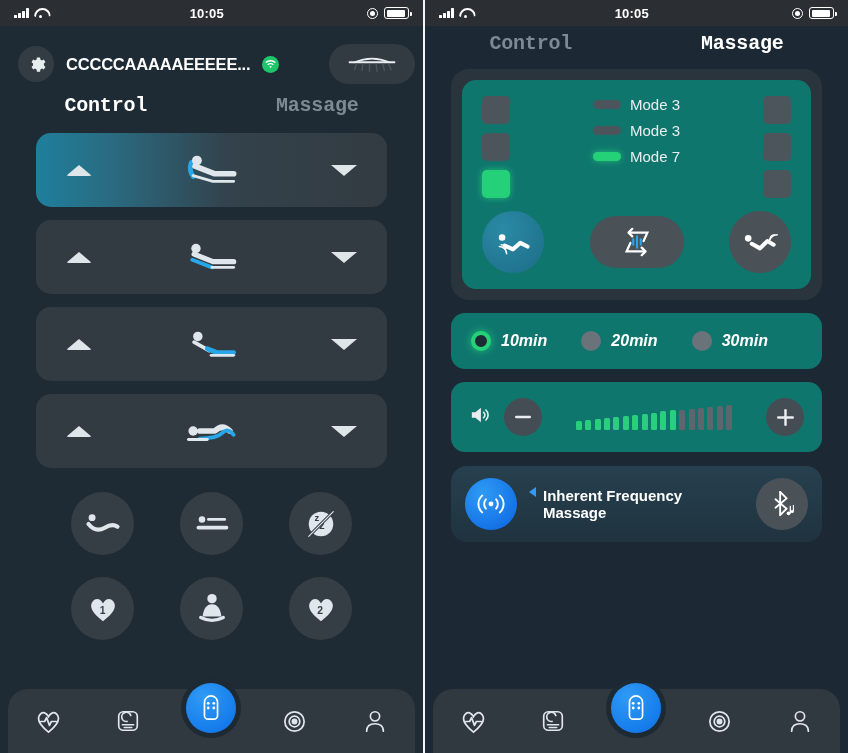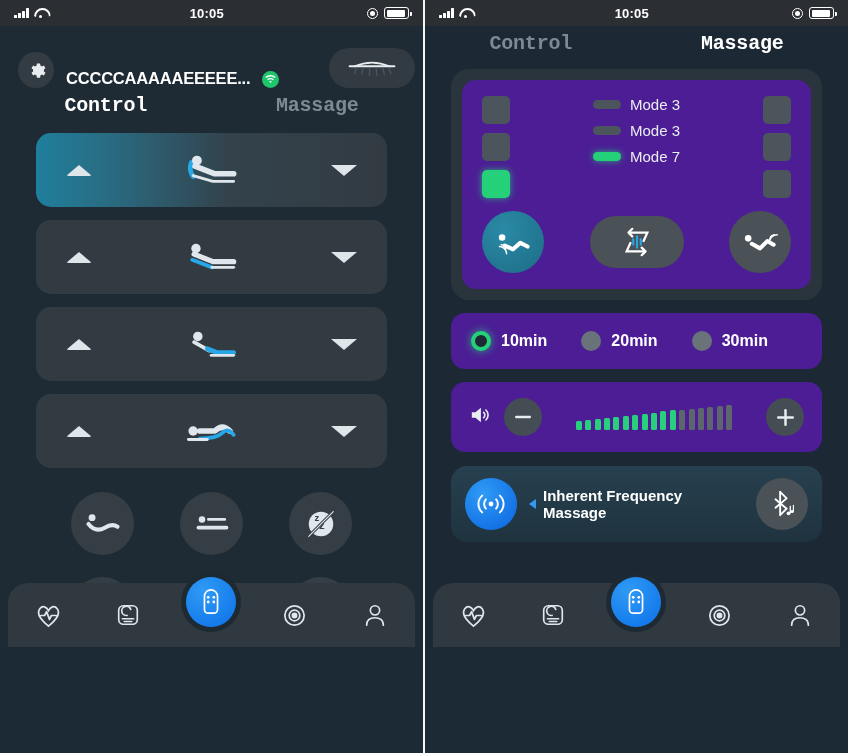--- a/index.html
+++ b/index.html
@@ -3,21 +3,21 @@
 <meta charset="utf-8">
 <style>
   * { margin:0; padding:0; box-sizing:border-box; }
   html,body {
     width:848px; height:753px; overflow:hidden;
     background:#1b2a35;
     font-family:"Liberation Sans", sans-serif;
     -webkit-font-smoothing:antialiased;
   }
   .screens { display:flex; width:848px; height:753px; }
-  .panel { width:423px; height:647px; position:relative; background:#1d2a33; overflow:hidden; }
+  .panel { width:423px; height:753px; position:relative; background:#1d2a33; overflow:hidden; }
   .panel.left  { background:#1e2b34; }
   .panel.right { background:#1c2934; }
   .divider { width:2px; height:753px; background:#f2f4f5; flex:0 0 2px; }
 
   
   .statusbar {
     height:26px; display:flex; align-items:center;
     padding:0 14px; background:#2b2f33; color:#fff;
   }
   .sb-left { display:flex; align-items:center; gap:5px; }
@@ -34,21 +34,21 @@
     clip-path:polygon(0 0,100% 0,100% 45%,50% 72%,0 45%);
   }
   .wifi:after{ content:""; position:absolute; left:5px; top:7px; width:3px; height:3px; background:#fff; border-radius:50%; }
   .lockicon{ width:11px;height:11px;border:1.4px solid #fff;border-radius:50%;position:relative; }
   .lockicon:after{ content:"";position:absolute;left:2px;top:2px;width:5px;height:5px;background:#fff;border-radius:50%; }
   .battery{ width:25px;height:12px;border:1.4px solid #fff;border-radius:3px;position:relative;padding:1.5px; }
   .battery:after{ content:"";position:absolute;right:-3.5px;top:3.5px;width:2px;height:4px;background:#fff;border-radius:0 1px 1px 0; }
   .battery i{ display:block;height:100%;width:92%;background:#fff;border-radius:1px; }
 
   
-  .header { display:flex; align-items:flex-end; padding:14px 8px 0 18px; gap:12px; height:62px; }
+  .header { display:flex; align-items:center; padding:14px 8px 0 18px; gap:12px; height:62px; }
   .gear {
     width:36px;height:36px;border-radius:50%;background:#343c43;
     display:flex;align-items:center;justify-content:center;flex:0 0 36px;
   }
   .devname{
     color:#fff;font-size:16.5px;font-weight:bold;white-space:nowrap;
     overflow:hidden;text-overflow:ellipsis;max-width:205px;letter-spacing:-.2px;
   }
   .wifi-badge{
     width:17px;height:17px;border-radius:50%;background:#1fc46b;
@@ -81,53 +81,53 @@
   
   .presets{ padding:24px 48px 0 48px; display:grid; grid-template-columns:repeat(3,1fr); row-gap:22px; justify-items:center; }
   .pbtn{
     width:63px;height:63px;border-radius:50%;background:#363e45;
     display:flex;align-items:center;justify-content:center;
   }
 
   
   .rwrap{ padding:14px 26px 0 26px; }
   .outer{ background:#2a343d; border-radius:18px; padding:11px; }
-  .card{ background:#4c1d95; border-radius:14px; }
+  .card{ background:#0f766e; border-radius:14px; }
   .modecard{ padding:16px 20px 16px 20px; }
   .ledgrid{ display:flex; align-items:flex-start; justify-content:space-between; }
   .ledcol{ display:flex; flex-direction:column; gap:9px; }
   .ledcol.mid{ flex-direction:column; }
   .ledrow{ display:flex; align-items:center; gap:9px; }
   .led{ width:28px;height:9px;border-radius:5px;background:#4c555c; flex:0 0 28px; }
   .led.on{ background:#25d178; box-shadow:0 0 7px rgba(37,209,120,.75); }
   .ledlabel{ color:#e9eef1;font-size:15px; white-space:nowrap; }
   .modebtns{ display:flex;align-items:center;justify-content:space-between;margin-top:13px; }
   .mbtn{ width:62px;height:62px;border-radius:50%;background:#4a5157;display:flex;align-items:center;justify-content:center; }
   .mbtn.on{ background:radial-gradient(circle at 35% 30%,#2a8aa6,#1d6c86); }
   .mbtn.pill{ width:94px;height:52px;border-radius:26px;background:#4a5157; }
 
   .timercard{ margin-top:13px; padding:18px 20px; display:flex; align-items:center; }
-  .tmopt{ display:flex;align-items:center;gap:10px;flex:1; }
+  .tmopt{ display:flex;align-items:center;gap:10px;flex:1;font-style:italic; }
   .dot{ width:20px;height:20px;border-radius:50%;background:#6a737a;flex:0 0 20px; }
   .dot.on{ background:#1e2a33; border:4px solid #25d178; box-shadow:0 0 8px rgba(37,209,120,.8); }
   .tmlabel{ color:#fff;font-size:16px;font-weight:bold; }
 
   .volcard{ margin-top:13px; padding:16px 18px; display:flex; align-items:center; gap:13px; }
   .circbtn{ width:38px;height:38px;border-radius:50%;background:#454d54;display:flex;align-items:center;justify-content:center;flex:0 0 38px; }
   .bars-wrap{ flex:1;display:flex;align-items:flex-end;justify-content:center;gap:3.4px;height:26px; }
   .vb{ width:6px;border-radius:1.5px;background:#5d666d; }
   .vb.on{ background:#29cf7d; }
 
   .freqbar{
     margin-top:14px;border-radius:16px;
     background:linear-gradient(180deg,#27404f 0%,#1f333f 100%);
     padding:12px 14px;display:flex;align-items:center;gap:12px;
   }
   .freqbtn{ width:52px;height:52px;border-radius:50%;background:radial-gradient(circle at 35% 30%,#2f9bf5,#0a63e0);display:flex;align-items:center;justify-content:center;flex:0 0 52px; }
-  .freqlbl{ color:#fff;font-size:15px;font-weight:bold;flex:1;display:flex;align-items:center;gap:7px;justify-content:center; }
+  .freqlbl{ color:#fff;font-size:15px;font-weight:bold;flex:1;display:flex;align-items:flex-start;gap:7px;justify-content:center; }
   .lchev{ width:0;height:0;border-top:5px solid transparent;border-bottom:5px solid transparent;border-right:7px solid #2f9bf5; }
   .btbtn{ width:52px;height:52px;border-radius:50%;background:#4a5157;display:flex;align-items:center;justify-content:center;flex:0 0 52px; }
 
   
   .nav{
     position:absolute;left:8px;right:8px;bottom:0;height:64px;
     background:#303840;border-radius:20px 20px 0 0;
     display:flex;align-items:center;justify-content:space-around;
   }
   .navitem{ width:44px;height:44px;display:flex;align-items:center;justify-content:center; }

